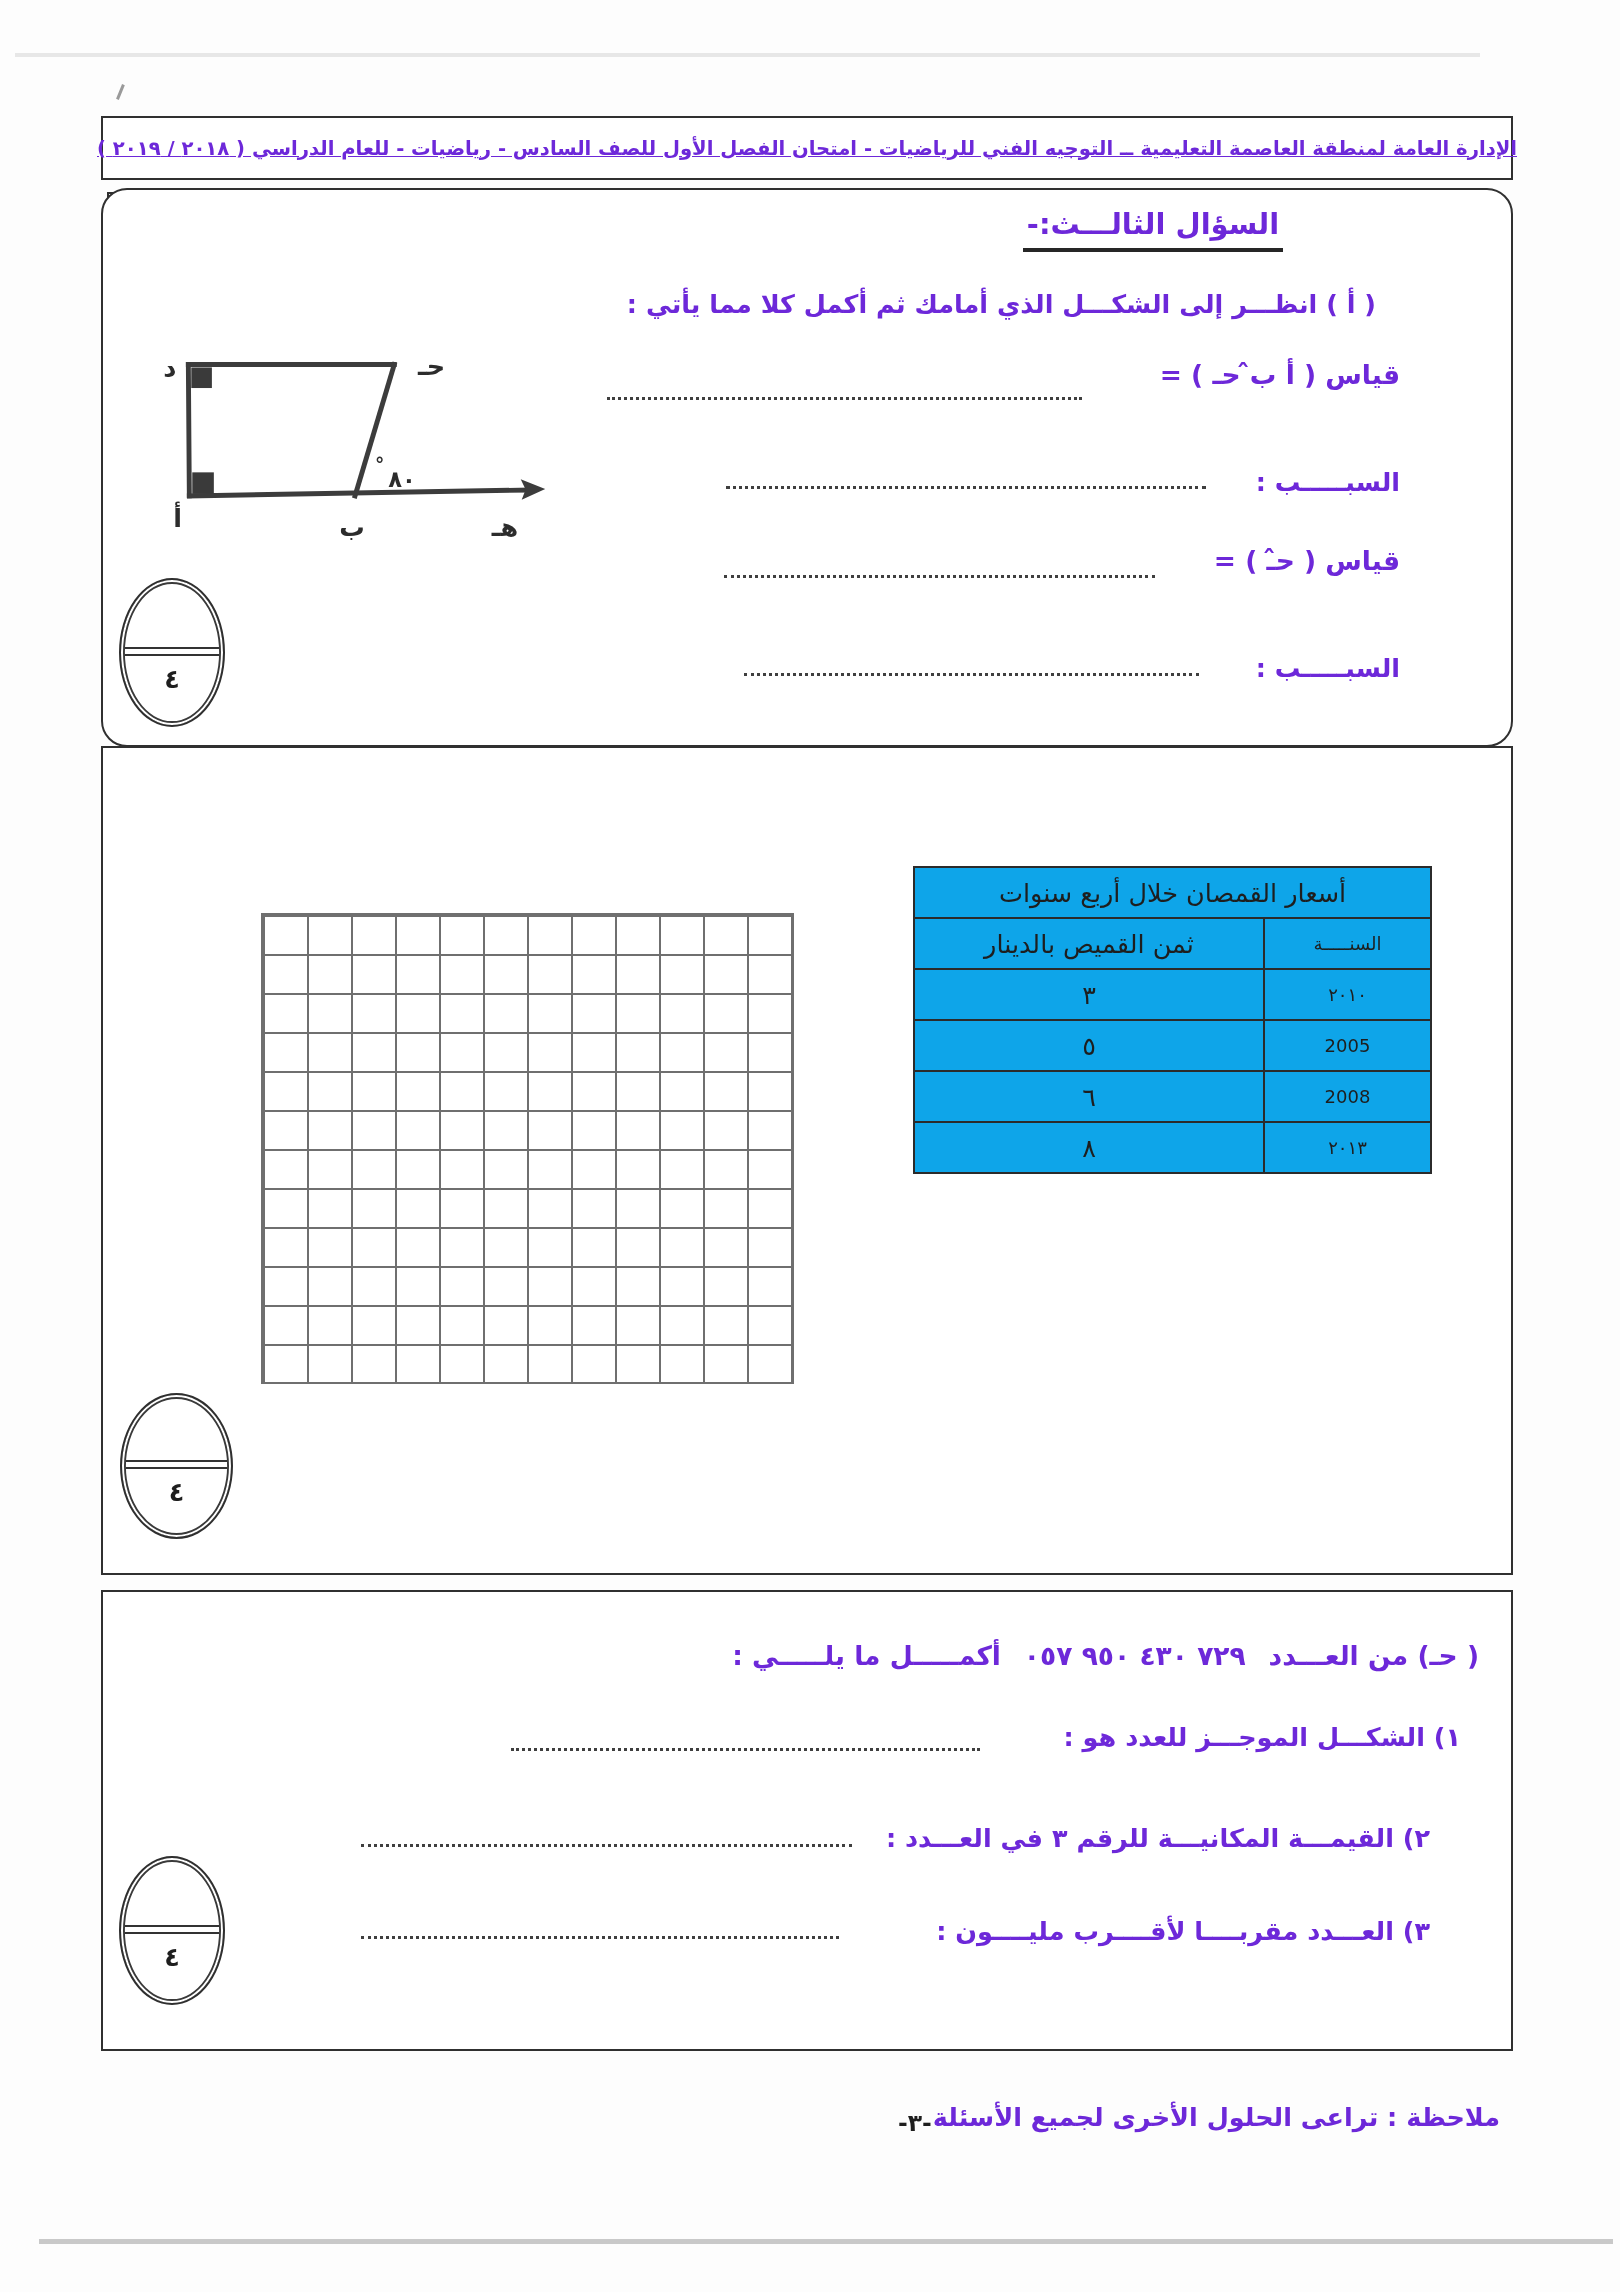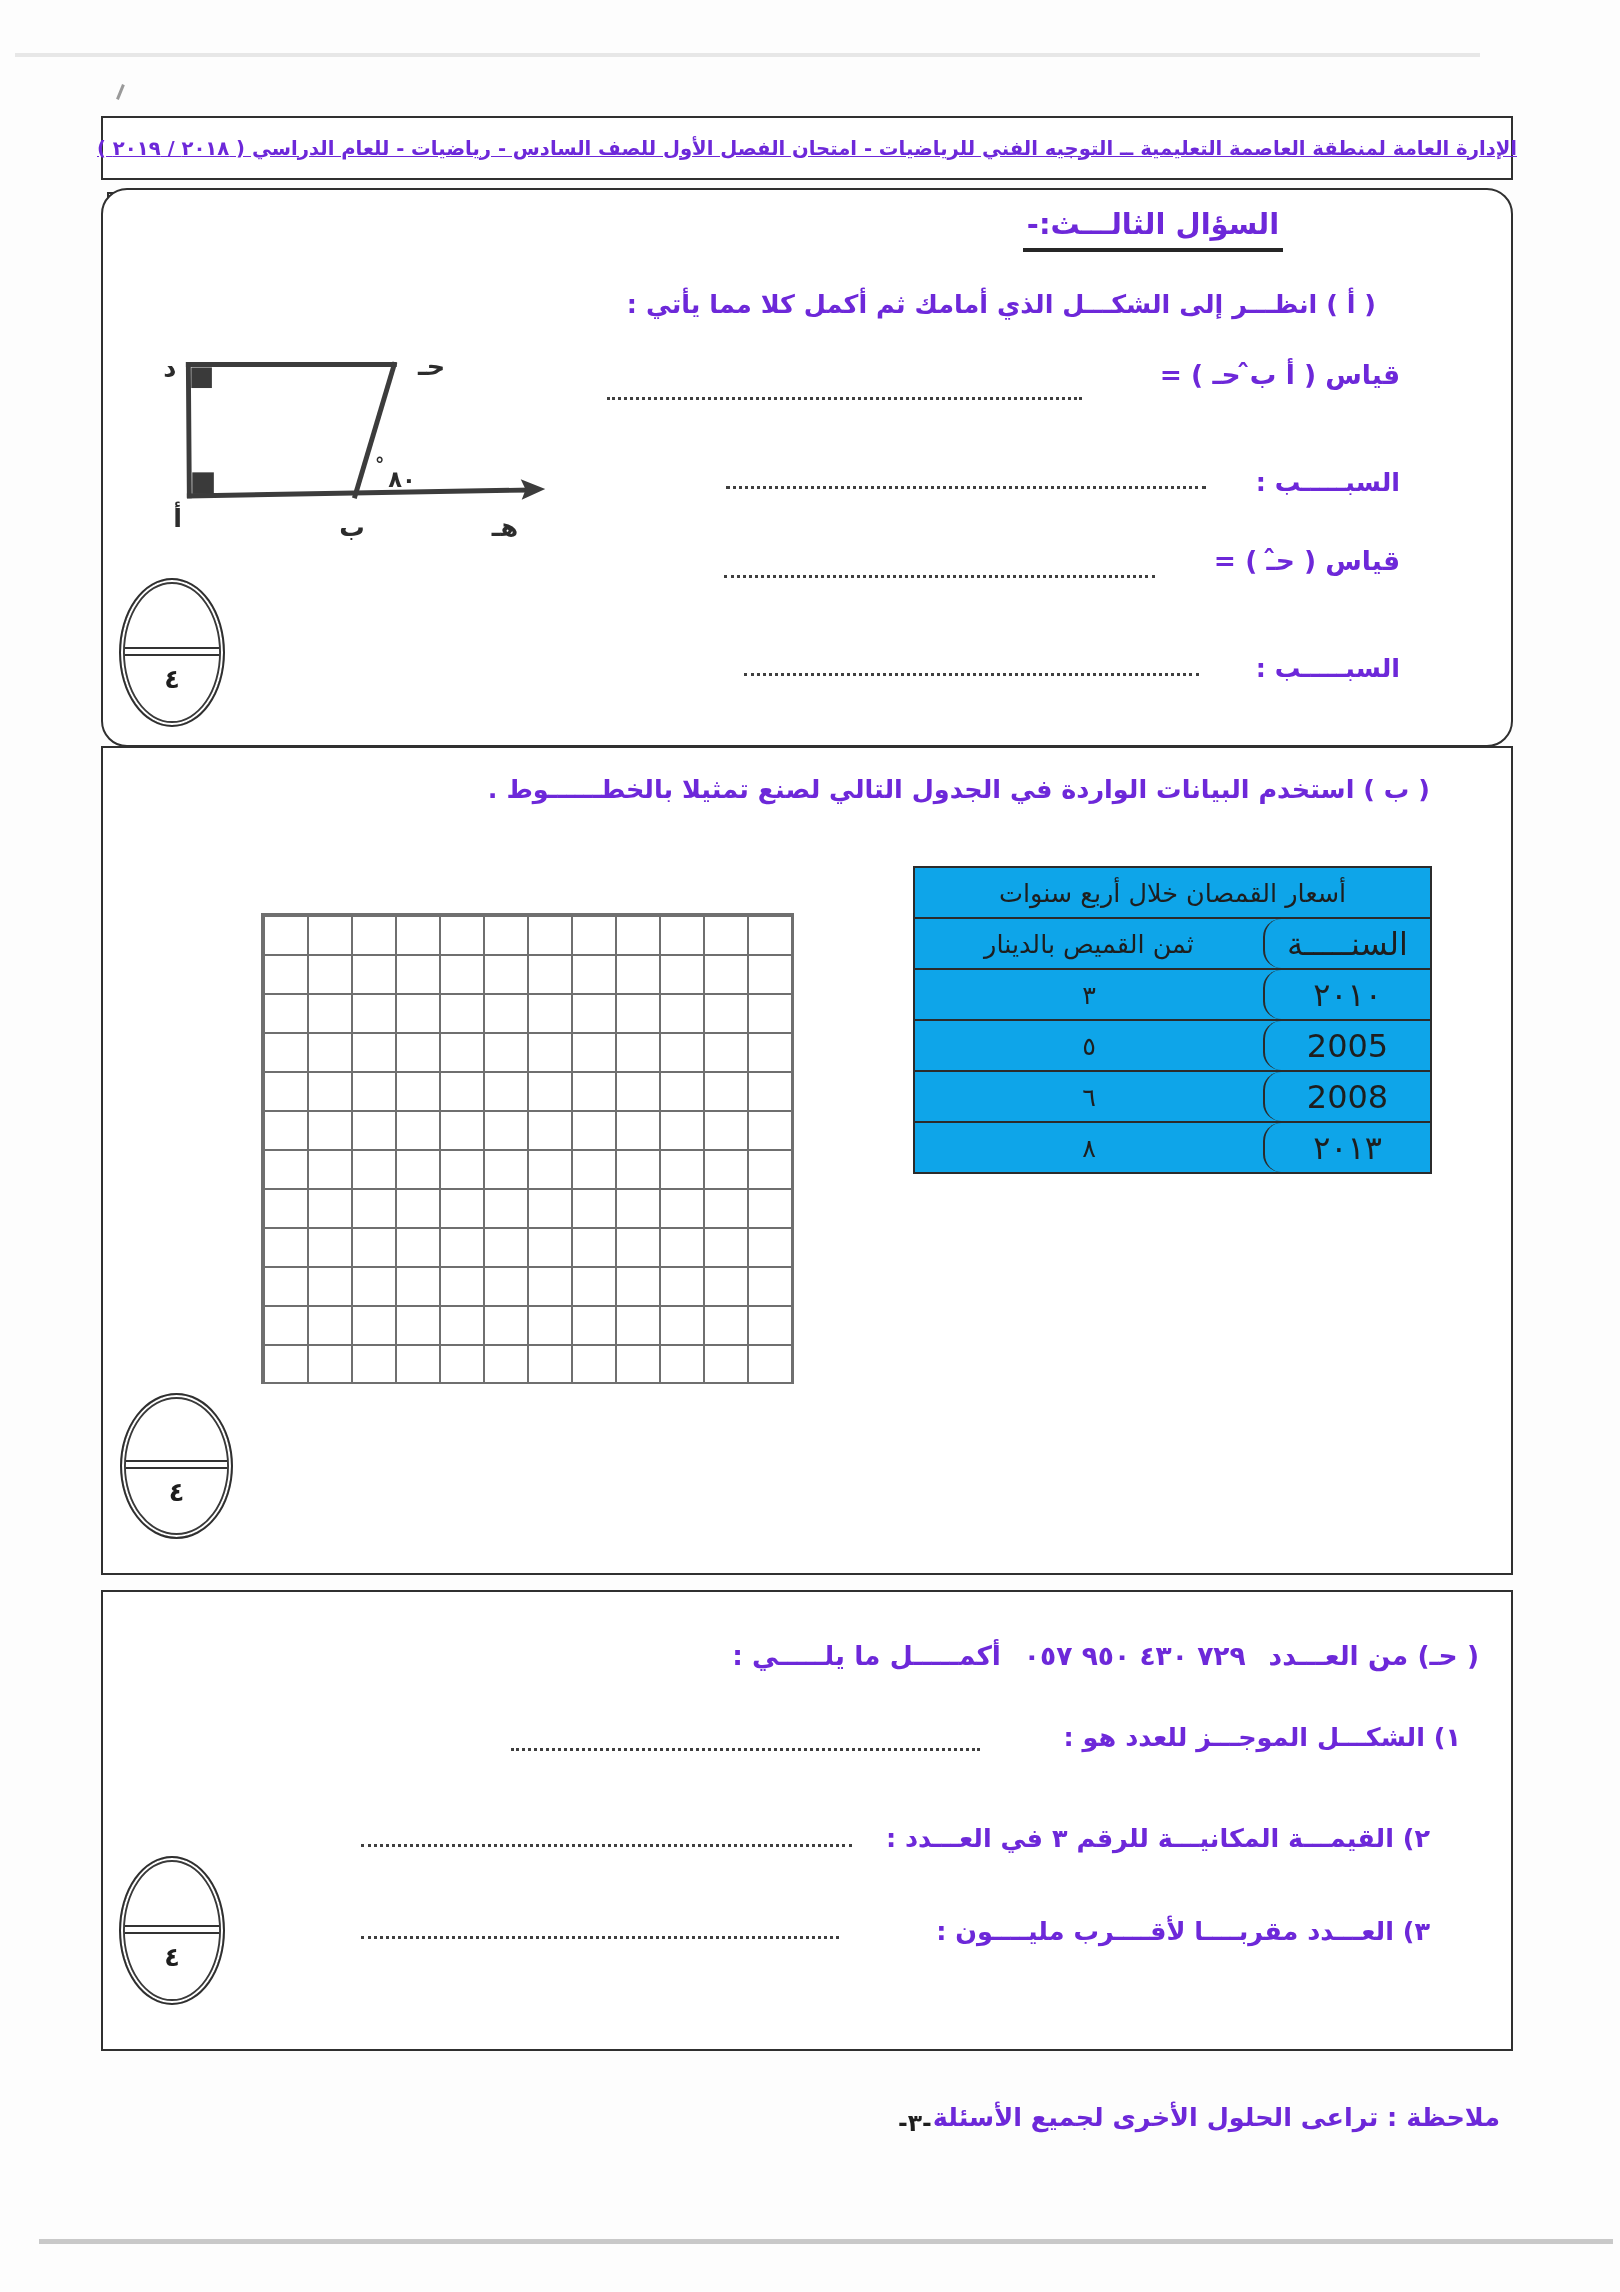--- a/index.html
+++ b/index.html
@@ -47,21 +47,21 @@
   #figure text{font-weight:bold;fill:#2c2c2c;}
   
   #b-intro{right:81px;top:25.5px;font-size:25.5px;}
   #grid{left:158px;top:165px;width:529px;height:467px;border:2px solid #6f6f6f;
     background-image:linear-gradient(to right,#6f6f6f 2px,transparent 2px),linear-gradient(to bottom,#6f6f6f 2px,transparent 2px);
     background-size:44px 39px;}
   #data-table{left:810px;top:118px;width:515px;border:2.9px solid #2b2b2b;background:#0ea5e9;font-weight:normal;}
   .t-title{height:49px;display:flex;align-items:center;justify-content:center;font-size:25.5px;border-bottom:2.9px solid #2b2b2b;}
   .t-row{display:flex;height:49px;}
   .t-row + .t-row{border-top:2px solid #2b2b2b;}
-  .t-year{width:165px;display:flex;align-items:center;justify-content:center;font-size:32px;border-left:2.9px solid #2b2b2b;border-radius:18px;}
+  .t-year{width:165px;display:flex;align-items:center;justify-content:center;font-size:18px;border-left:2.9px solid #2b2b2b;}
   .t-price{flex:1;display:flex;align-items:center;justify-content:center;font-size:25.5px;}
   
   #c-intro{right:32px;top:48px;font-size:26.5px;}
   #c-number{letter-spacing:2px;margin:0 13.7px;}
   #c-q1{right:50px;top:130px;font-size:25.5px;}
   #c-q2{right:81px;top:231px;font-size:25.5px;}
   #c-q3{right:81px;top:324px;font-size:25.5px;}
   #c-d1{left:408px;top:142px;width:469px;}
   #c-d2{left:258px;top:238px;width:491px;}
   #c-d3{left:258px;top:330px;width:478px;}
@@ -121,21 +121,20 @@
     <text x="228" y="142" font-size="19" text-anchor="middle">°</text>
     <text x="251" y="158" font-size="23" text-anchor="middle">٨٠</text>
   </svg>
 </div>
 <div class="abs oval" id="oval-a">
   <div class="divider"></div>
   <div class="mark">٤</div>
 </div>
 
 <div class="abs bx" id="box-b">
-  <div class="abs lbl" id="b-intro">( ب )  استخدم البيانات الواردة في الجدول التالي لصنع تمثيلا بالخطــــــوط .</div>
 
   <div class="abs" id="grid"></div>
 
   <div class="abs" id="data-table">
     <div class="t-title">أسعار القمصان خلال أربع سنوات</div>
     <div class="t-row">
       <div class="t-year">السنـــــة</div>
       <div class="t-price">ثمن القميص بالدينار</div>
     </div>
     <div class="t-row">

